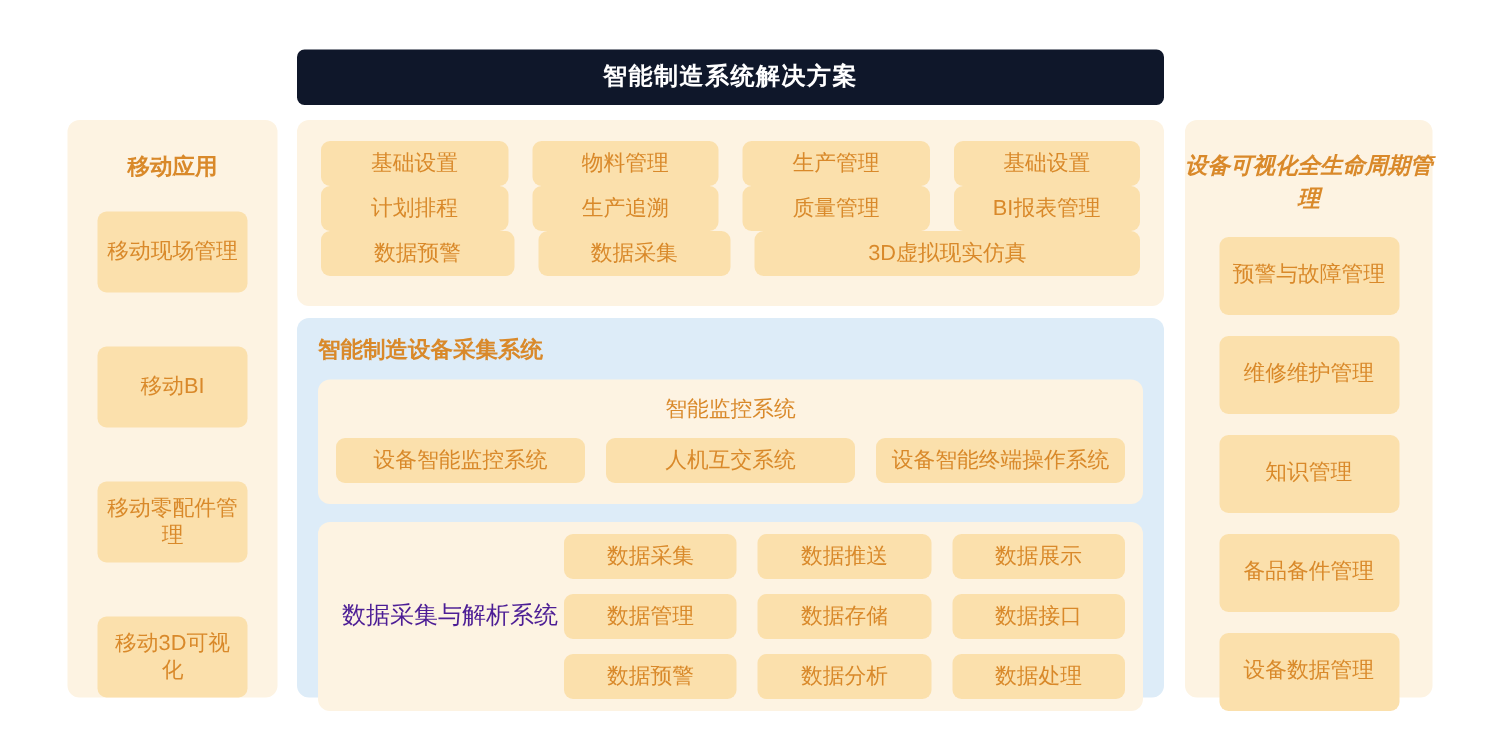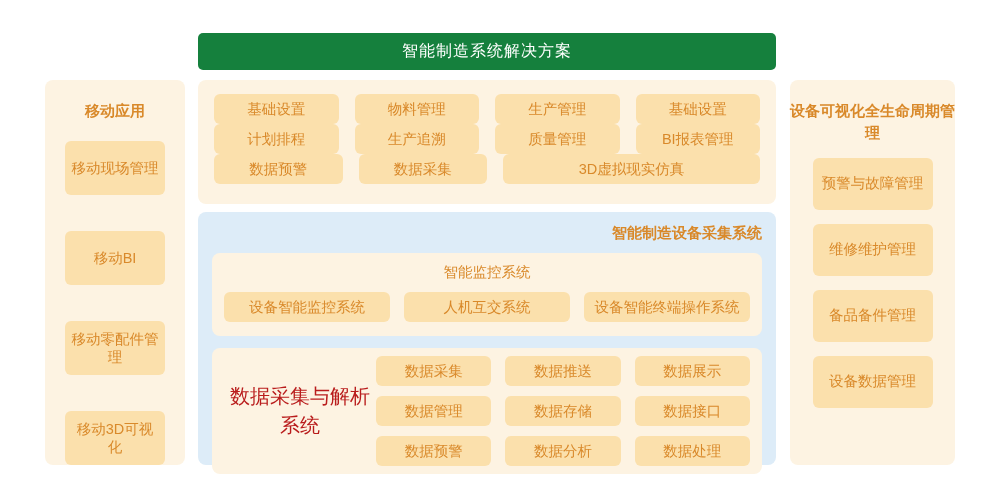--- a/index.html
+++ b/index.html
@@ -37,25 +37,25 @@
     box-sizing: border-box;
   }
 
   
   .title-banner {
     position: absolute;
     left: 198px;
     top: 33px;
     width: 578px;
     height: 37px;
-    background: #15803d;
+    background: #0f172a;
     border-radius: 5px;
     color: #ffffff;
     font-size: 16px;
-    font-weight: normal;
+    font-weight: bold;
     display: flex;
     align-items: center;
     justify-content: center;
     letter-spacing: 1px;
   }
 
   
   .left-col {
     position: absolute;
     left: 45px;
@@ -97,20 +97,21 @@
     box-sizing: border-box;
     padding-top: 20px;
   }
   .right-title {
     font-size: 15px;
     font-weight: bold;
     color: #d9892a;
     text-align: center;
     line-height: 1.45;
     margin-bottom: 14px;
+    font-style: italic;
   }
   .right-items {
     display: flex;
     flex-direction: column;
     align-items: center;
     gap: 14px;
   }
   .right-items .chip {
     width: 120px;
     height: 52px;
@@ -149,21 +150,21 @@
     height: 253px;
     background: #ddecf8;
     border-radius: 8px;
     box-sizing: border-box;
     padding: 12px 14px;
   }
   .collect-title {
     font-size: 15px;
     font-weight: bold;
     color: #d9892a;
-    text-align: right;
+    text-align: left;
     margin-bottom: 10px;
   }
 
   .monitor-box {
     background: #fdf3e2;
     border-radius: 8px;
     padding: 10px 12px 14px 12px;
     box-sizing: border-box;
     margin-bottom: 12px;
   }
@@ -188,22 +189,22 @@
     border-radius: 8px;
     padding: 12px;
     box-sizing: border-box;
     display: flex;
     align-items: center;
     height: 126px;
   }
   .data-label {
     width: 152px;
     flex: 0 0 152px;
-    font-size: 20px;
-    color: #b91c1c;
+    font-size: 16px;
+    color: #4c1d95;
     text-align: center;
     line-height: 1.45;
   }
   .data-grid {
     flex: 1 1 auto;
     display: grid;
     grid-template-columns: repeat(3, 1fr);
     grid-auto-rows: 30px;
     gap: 10px 14px;
   }
@@ -224,20 +225,21 @@
       <div class="chip">移动零配件管理</div>
       <div class="chip">移动3D可视化</div>
     </div>
   </div>
 
   <div class="right-col">
     <div class="right-title">设备可视化全生命周期管理</div>
     <div class="right-items">
       <div class="chip">预警与故障管理</div>
       <div class="chip">维修维护管理</div>
+      <div class="chip">知识管理</div>
       <div class="chip">备品备件管理</div>
       <div class="chip">设备数据管理</div>
     </div>
   </div>
 
   <div class="mes-panel">
     <div class="mes-row">
       <div class="chip">基础设置</div>
       <div class="chip">物料管理</div>
       <div class="chip">生产管理</div>

